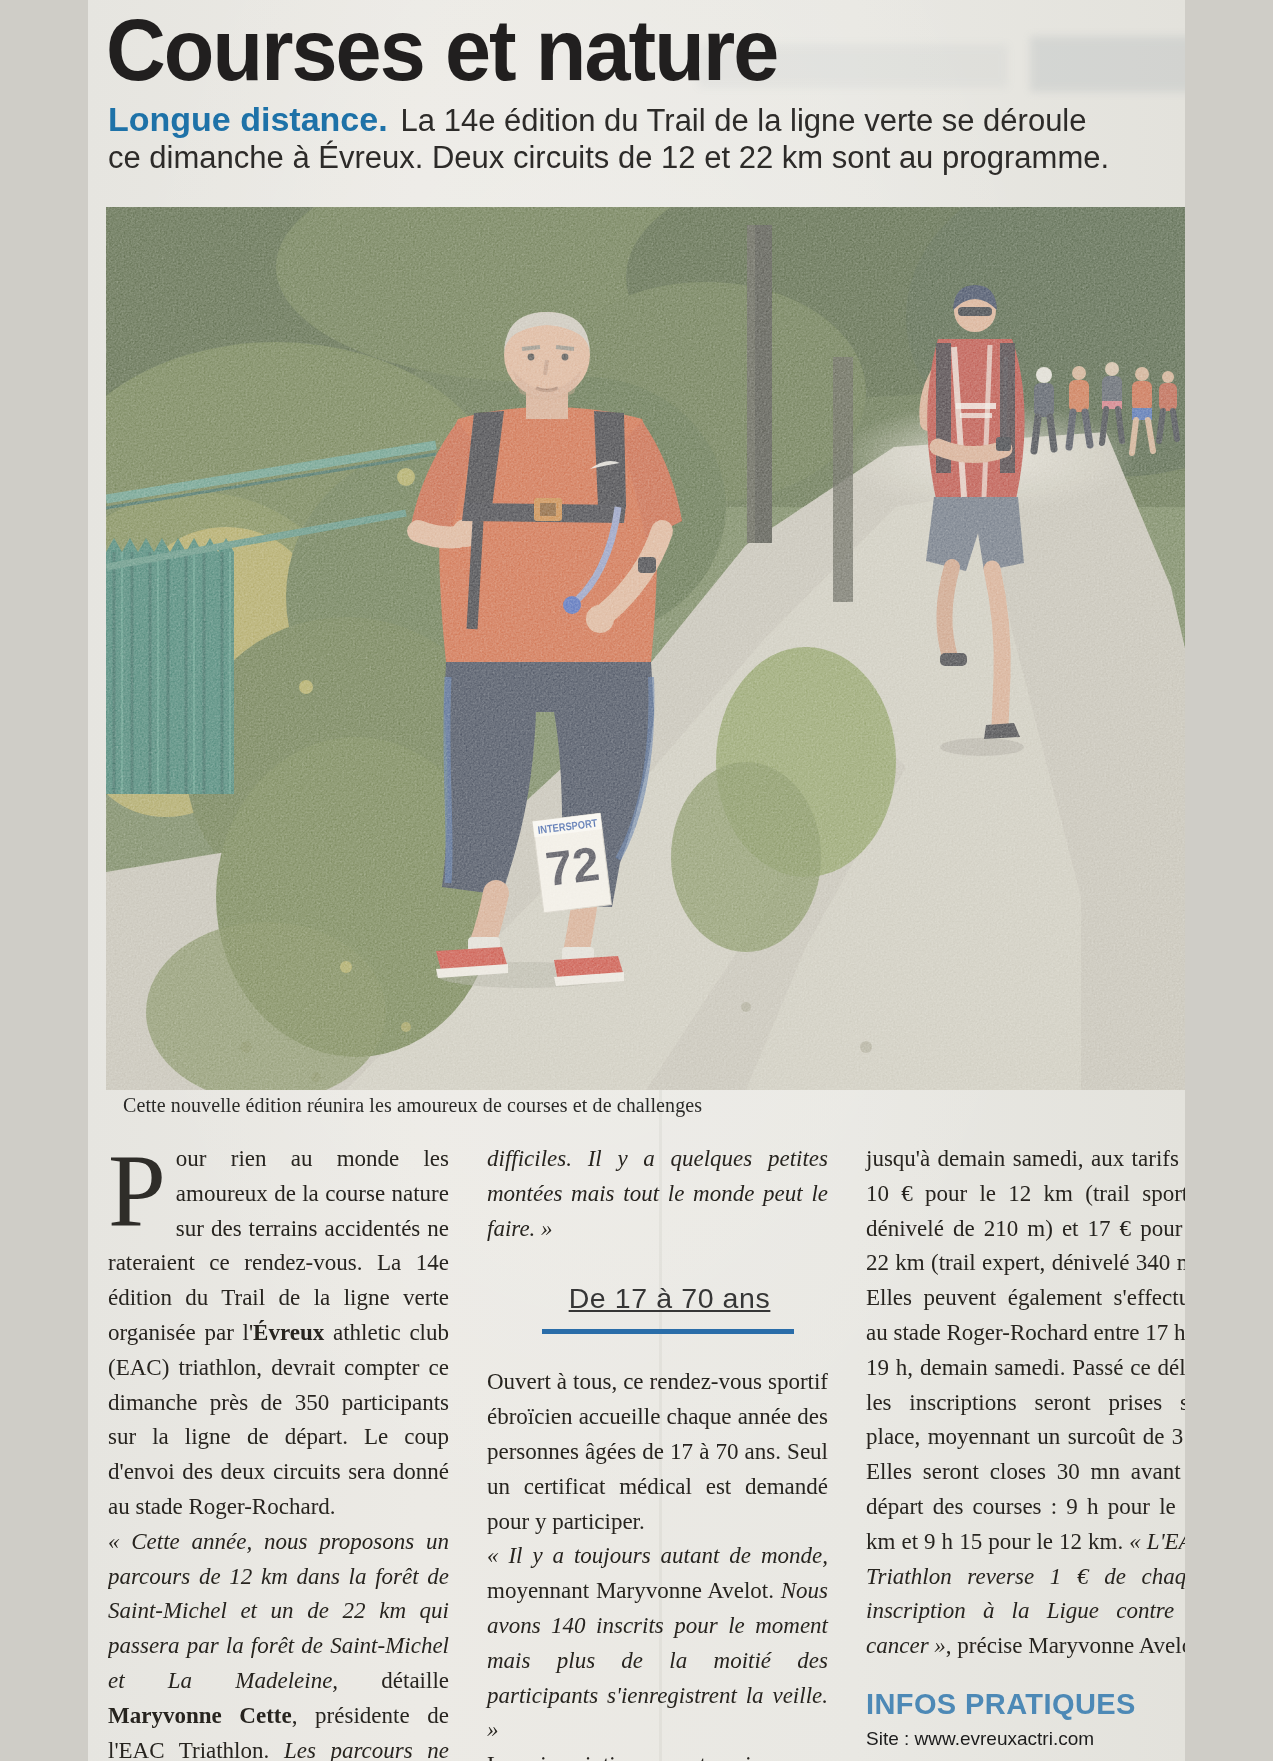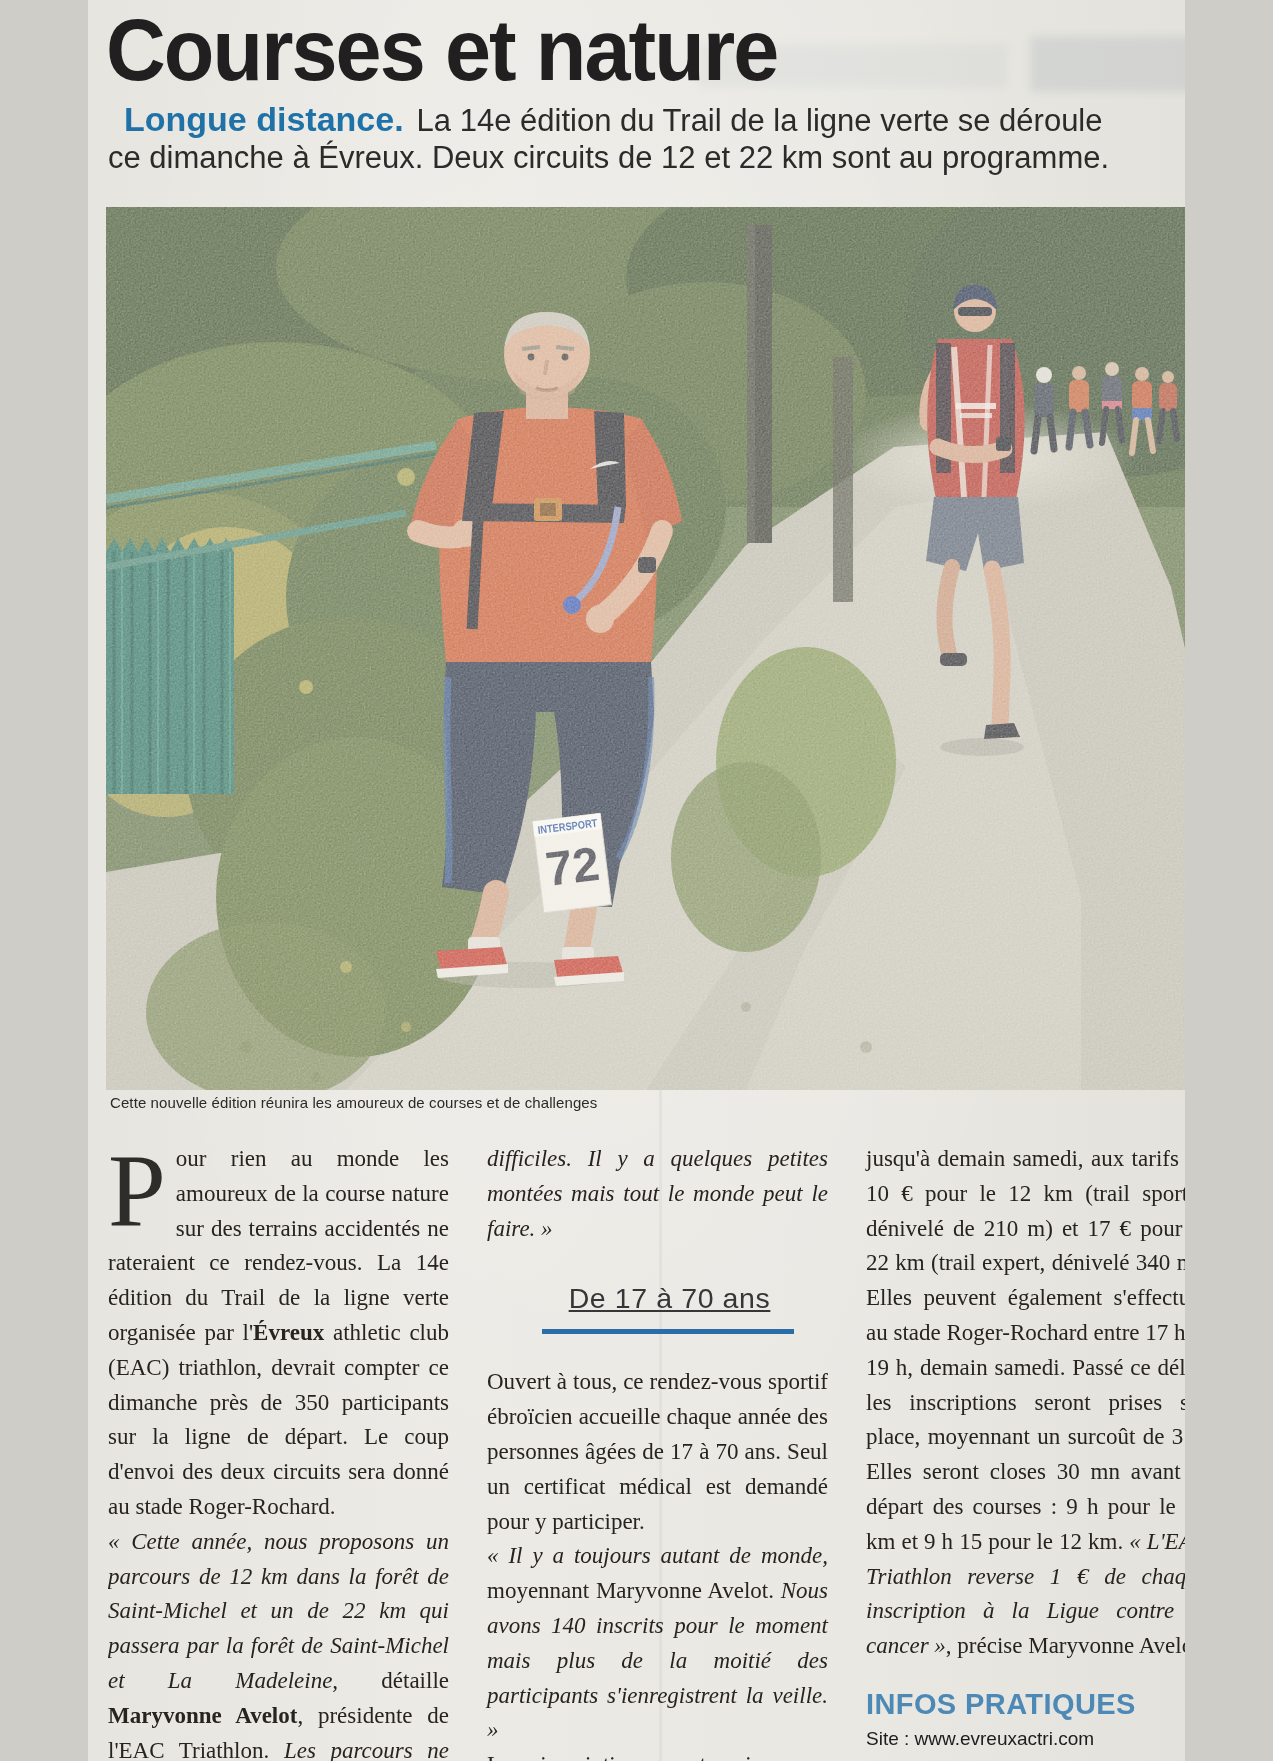--- a/index.html
+++ b/index.html
@@ -19,24 +19,24 @@
   .g3{left:1138px;top:995px;width:118px;height:48px;opacity:.06;}
   .g4{left:1142px;top:1168px;width:112px;height:170px;opacity:.06;}
   .g5{left:1140px;top:1380px;width:116px;height:130px;opacity:.055;}
   .g6{left:1142px;top:1565px;width:112px;height:150px;opacity:.06;}
   h1.title{
     position:absolute;left:18px;top:4px;margin:0;
     font-size:88px;line-height:1.05;font-weight:700;letter-spacing:-2px;color:#211f1f;
     transform:scaleX(.94);transform-origin:left top;white-space:nowrap;
   }
   .standfirst{position:absolute;left:20px;top:101px;width:1120px;margin:0;font-size:31px;line-height:37px;color:#2d2b29;}
-  .kicker{color:#1e72a8;font-weight:700;font-size:34px;margin-right:13px;margin-left:16px;}
+  .kicker{color:#1e72a8;font-weight:700;font-size:34px;margin-right:13px;}
   .photo{position:absolute;left:18px;top:207px;width:1097px;height:883px;margin:0;overflow:hidden;background:#64744a;}
   .photo svg{display:block;width:100%;height:100%;}
-  .caption{position:absolute;left:22px;top:1094px;width:1090px;margin:0;font-size:15px;color:#2a2a28;letter-spacing:.1px;}
+  .caption{position:absolute;left:35px;top:1094px;width:1090px;margin:0;font-size:20px;color:#2a2a28;letter-spacing:.1px;font-family:Liberation Serif, serif;}
   .columns{position:absolute;left:20px;top:1142px;width:1102px;height:619px;overflow:hidden;}
   .col{position:absolute;top:0;width:341px;}
   .col-1{left:0;}
   .col-2{left:379px;}
   .col-3{left:758px;width:342px;}
   .body{
     margin:0;font-family:"Liberation Serif",serif;font-size:23px;line-height:34.8px;
     text-align:justify;color:#27241f;
   }
   .body i{font-style:italic;}
@@ -251,21 +251,21 @@
       <rect width="1097" height="883" filter="url(#grain)" opacity="0.45"></rect>
     </svg>
   </figure>
 
   <p class="caption">Cette nouvelle édition réunira les amoureux de courses et de challenges</p>
 
   <div class="columns">
 
     <div class="col col-1">
       <p class="body"><span class="dropcap">P</span><span>our rien au monde les amoureux de la course nature sur des terrains accidentés ne rateraient ce rendez-vous. La 14e édition du Trail de la ligne verte organisée par l'</span><b>Évreux</b><span> athletic club (EAC) triathlon, devrait compter ce dimanche près de 350 participants sur la ligne de départ. Le coup d'envoi des deux circuits sera donné au stade Roger-Rochard.</span></p>
-      <p class="body"><i>« Cette année, nous proposons un parcours de 12 km dans la forêt de Saint-Michel et un de 22 km qui passera par la forêt de Saint-Michel et La Madeleine, </i><span>détaille </span><b>Maryvonne Avelot</b><span>, présidente de l'EAC Triathlon. </span><i>Les parcours ne sont pas très</i></p>
+      <p class="body"><i>« Cette année, nous proposons un parcours de 12 km dans la forêt de Saint-Michel et un de 22 km qui passera par la forêt de Saint-Michel et La Madeleine, </i><span>détaille </span><b>Maryvonne Cette</b><span>, présidente de l'EAC Triathlon. </span><i>Les parcours ne sont pas très</i></p>
     </div>
 
     <div class="col col-2">
       <p class="body"><i>difficiles. Il y a quelques petites montées mais tout le monde peut le faire. »</i></p>
       <h2 class="crosshead">De 17 à 70 ans</h2>
       <div class="crosshead-rule"></div>
       <p class="body after-head">Ouvert à tous, ce rendez-vous sportif ébroïcien accueille chaque année des personnes âgées de 17 à 70 ans. Seul un certificat médical est demandé pour y participer.</p>
       <p class="body"><i>« Il y a toujours autant de monde, </i><span>moyennant Maryvonne Avelot. </span><i>Nous avons 140 inscrits pour le moment mais plus de la moitié des participants s'ienregistrent la veille. »</i></p>
       <p class="body">Les inscriptions sont prises sur Internet (www.evreuxactri.com)</p>
     </div>

